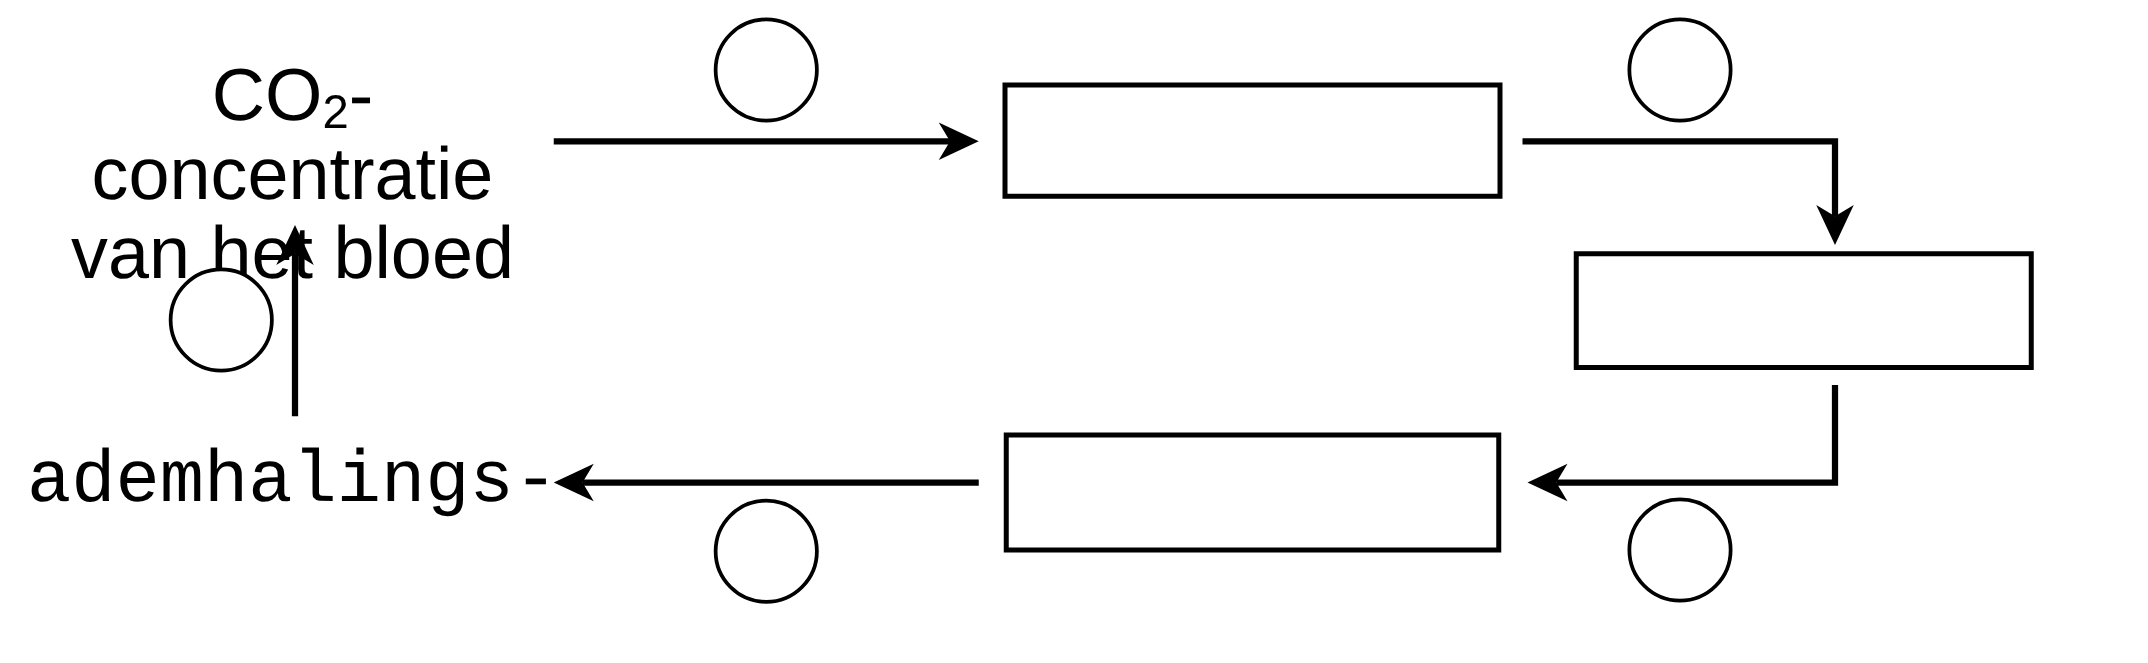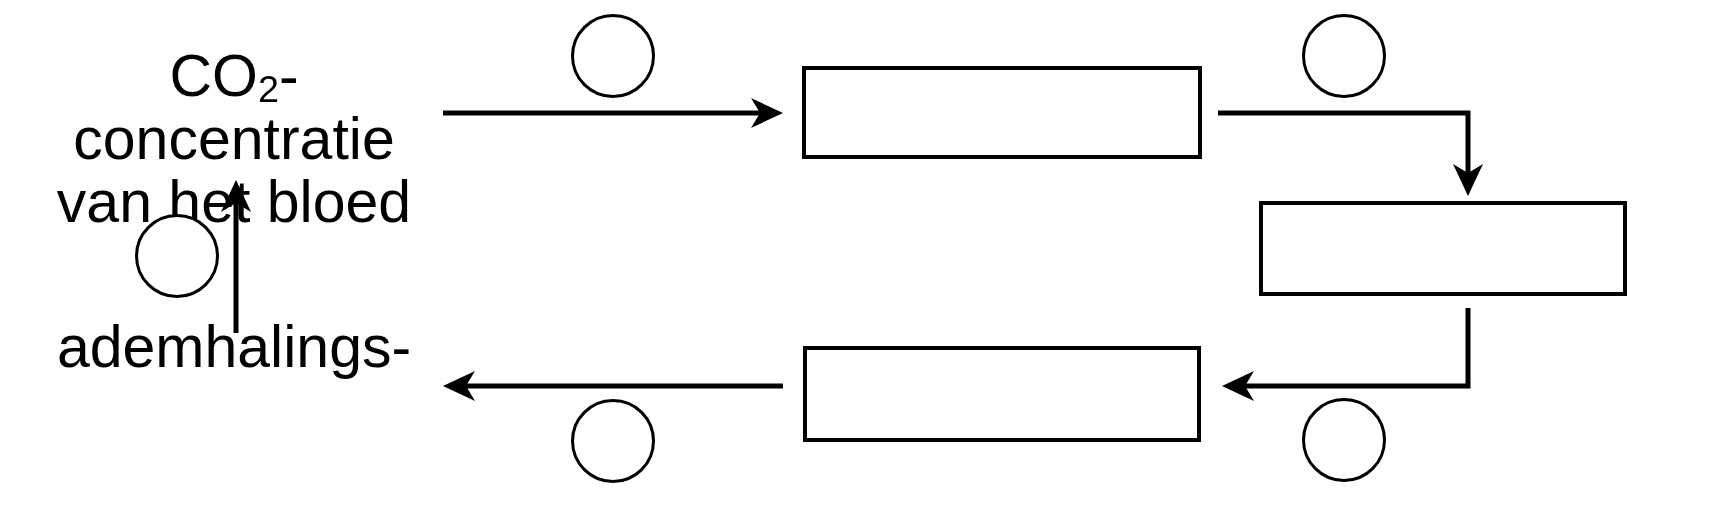--- a/index.html
+++ b/index.html
@@ -15,21 +15,21 @@
   }
   .node-label {
     position: absolute;
     left: 14px;
     width: 440px;
     text-align: center;
     font-size: 59px;
     color: #000000;
   }
   #label-co2 { top: 45px; line-height: 63px; }
-  #label-breathing { top: 313px; line-height: 68px; }
+  #label-breathing { top: 352px; line-height: 68px; font-family: Liberation Mono, monospace; }
   sub.sub2 {
     font-size: 0.64em;
     position: relative;
     top: 0.16em;
     vertical-align: baseline;
     line-height: 0;
   }
   .box {
     position: absolute;
     border: 4px solid #000000;

